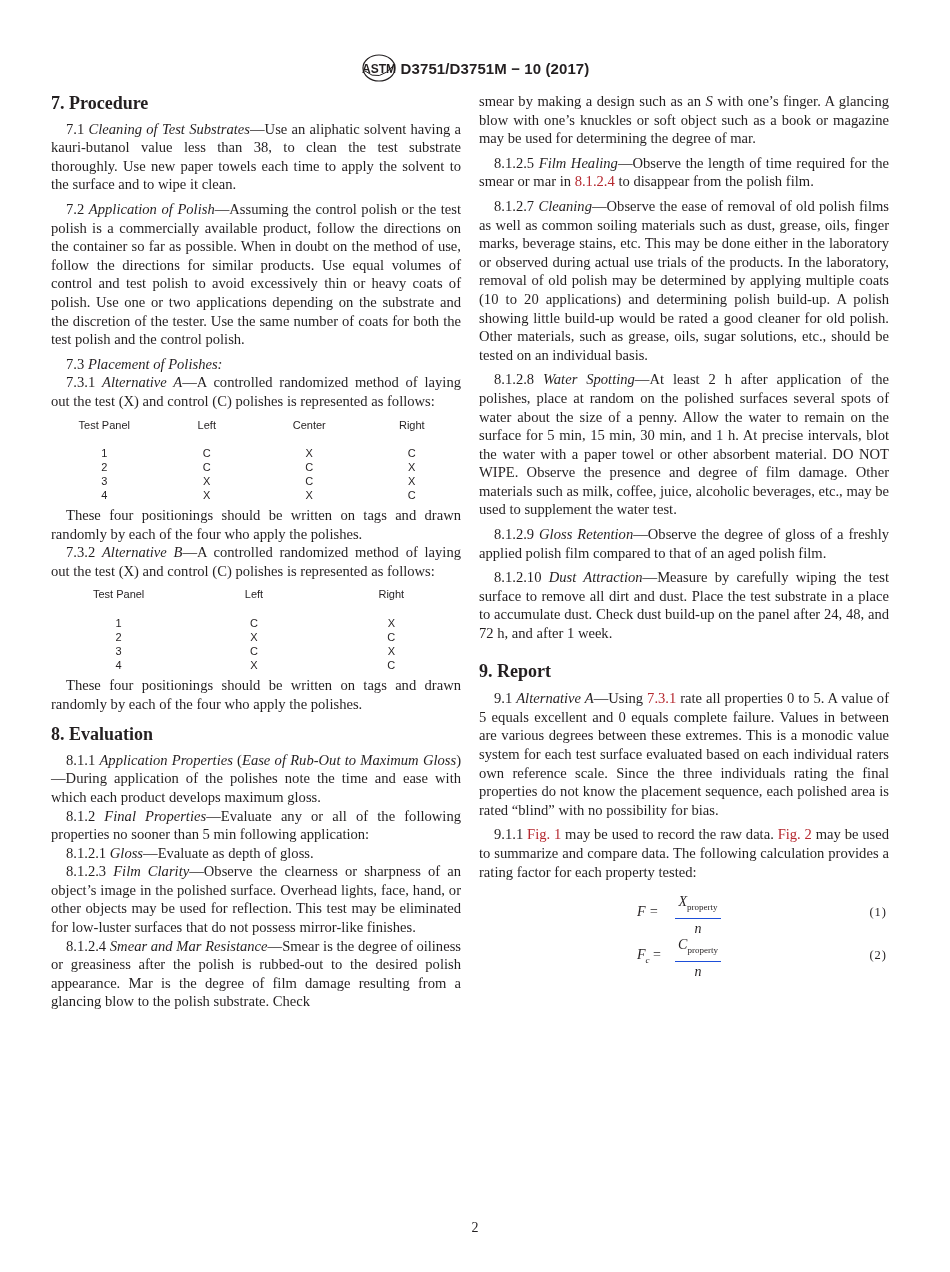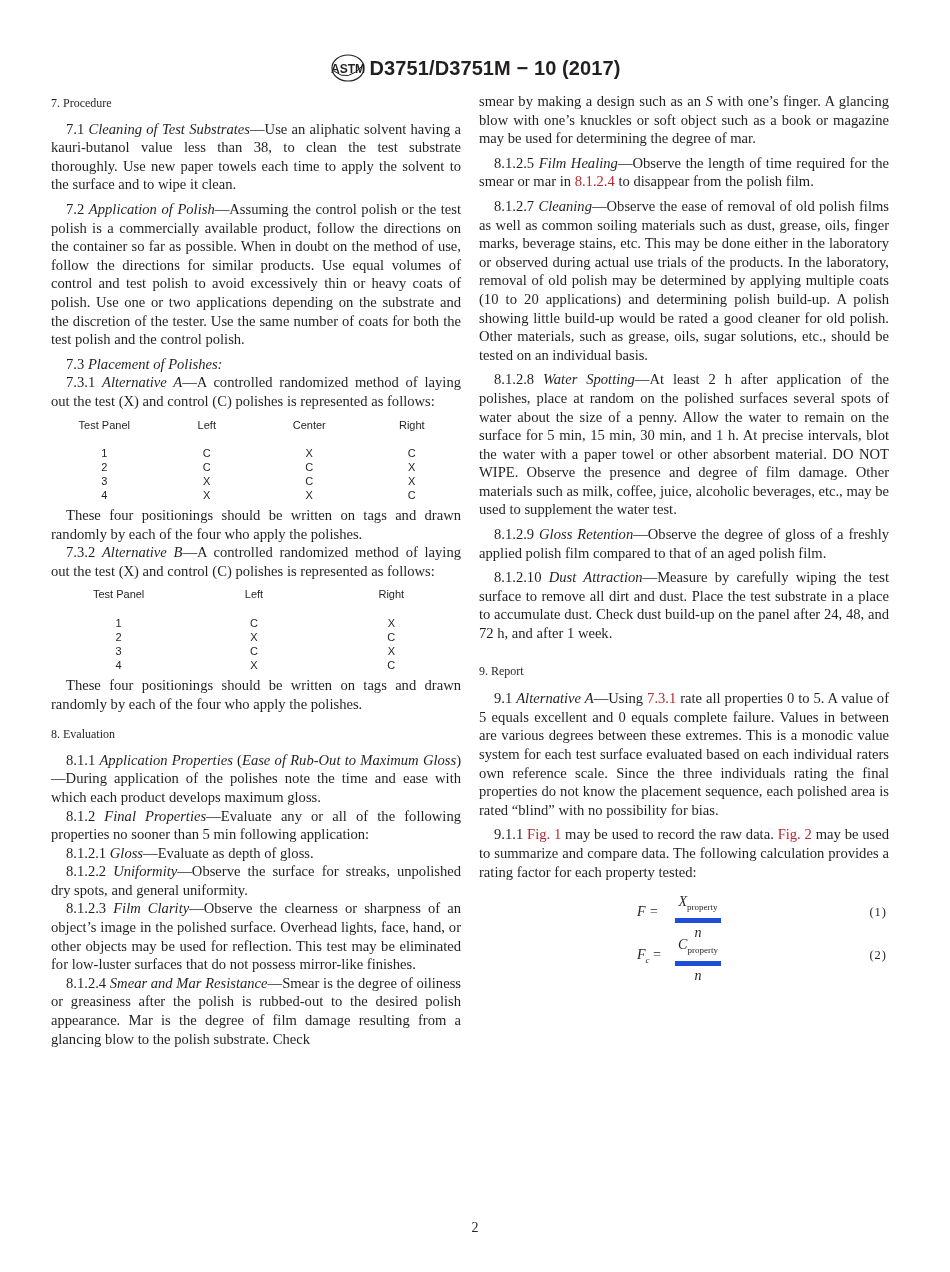--- a/index.html
+++ b/index.html
@@ -2,37 +2,37 @@
 <html><head>
 <meta charset="utf-8">
 <style>
   html, body { margin: 0; padding: 0; background: #ffffff; }
   body { width: 950px; height: 1272px; position: relative; overflow: hidden;
          font-family: "Liberation Serif", "DejaVu Serif", serif; color: #231f20; }
   .header { position: absolute; top: 52px; left: 0; width: 950px; height: 32px;
             display: flex; justify-content: center; align-items: center; }
   .logo { width: 36px; height: 30px; margin-right: 4px; }
   .doc-id { font-family: "Liberation Sans", "DejaVu Sans", sans-serif; font-weight: bold;
-            font-size: 20px; letter-spacing: 0.1px; }
+            font-size: 15px; letter-spacing: 0.1px; }
   .col { position: absolute; top: 92px; width: 410px; font-size: 14.6px; line-height: 18.6px; }
   .col.left { left: 51px; }
   .col.right { left: 479px; }
-  .h { font-weight: normal; font-size: 12px; margin: 2px 0 7px 0; }
+  .h { font-weight: bold; font-size: 18px; margin: 2px 0 7px 0; }
   p { margin: 0; text-align: justify; text-indent: 15px; }
   p.gap { margin-top: 6px; }
   i { font-style: italic; }
   .ref { color: #b5282f; }
   table.pt { font-family: "Liberation Sans", "DejaVu Sans", sans-serif; font-size: 11px;
              line-height: 13.9px; border-collapse: collapse; margin: 8px 0 3px 0; width: 410px; }
   table.pt td, table.pt th { padding: 0; text-align: center; font-weight: normal; }
   table.pt thead th { padding-bottom: 15px; }
   .eq { position: relative; height: 40px; font-size: 14px; }
   .eq .lhs { position: absolute; left: 158px; top: 10px; font-style: italic; }
   .eq .frac { position: absolute; left: 196px; top: 0; text-align: center; width: 46px; }
-  .eq .num { font-style: italic; border-bottom: 5px solid #1d4ed8; padding: 0 1px 1px 1px; white-space: nowrap; }
+  .eq .num { font-style: italic; border-bottom: 1px solid #1d4ed8; padding: 0 1px 1px 1px; white-space: nowrap; }
   .eq .num sub { font-style: normal; font-size: 9px; }
   .eq .den { font-style: italic; padding-top: 1px; }
   .eq .tag { position: absolute; right: 2px; top: 10px; font-size: 12.5px; letter-spacing: 1px; }
   .page-num { position: absolute; top: 1220px; left: 0; width: 950px; text-align: center; font-size: 14px; }
 </style>
 </head>
 <body>
 
 <div class="header">
   <svg class="logo" viewBox="0 0 36 30">
@@ -158,23 +158,20 @@
   </p>
 
   <p>
     <span>8.1.2 </span><i>Final Properties</i><span>—Evaluate any or all of the following properties no sooner than 5 min following application:</span>
   </p>
 
   <p>
     <span>8.1.2.1 </span><i>Gloss</i><span>—Evaluate as depth of gloss.</span>
   </p>
 
-  <p>
-    <span>8.1.2.2 </span><i>Uniformity</i><span>—Observe the surface for streaks, unpolished dry spots, and general uniformity.</span>
-  </p>
 
   <p>
     <span>8.1.2.3 </span><i>Film Clarity</i><span>—Observe the clearness or sharpness of an object’s image in the polished surface. Overhead lights, face, hand, or other objects may be used for reflection. This test may be eliminated for low-luster surfaces that do not possess mirror-like finishes.</span>
   </p>
 
   <p>
     <span>8.1.2.4 </span><i>Smear and Mar Resistance</i><span>—Smear is the degree of oiliness or greasiness after the polish is rubbed-out to the desired polish appearance. Mar is the degree of film damage resulting from a glancing blow to the polish substrate. Check</span>
   </p>
 </div>
 

